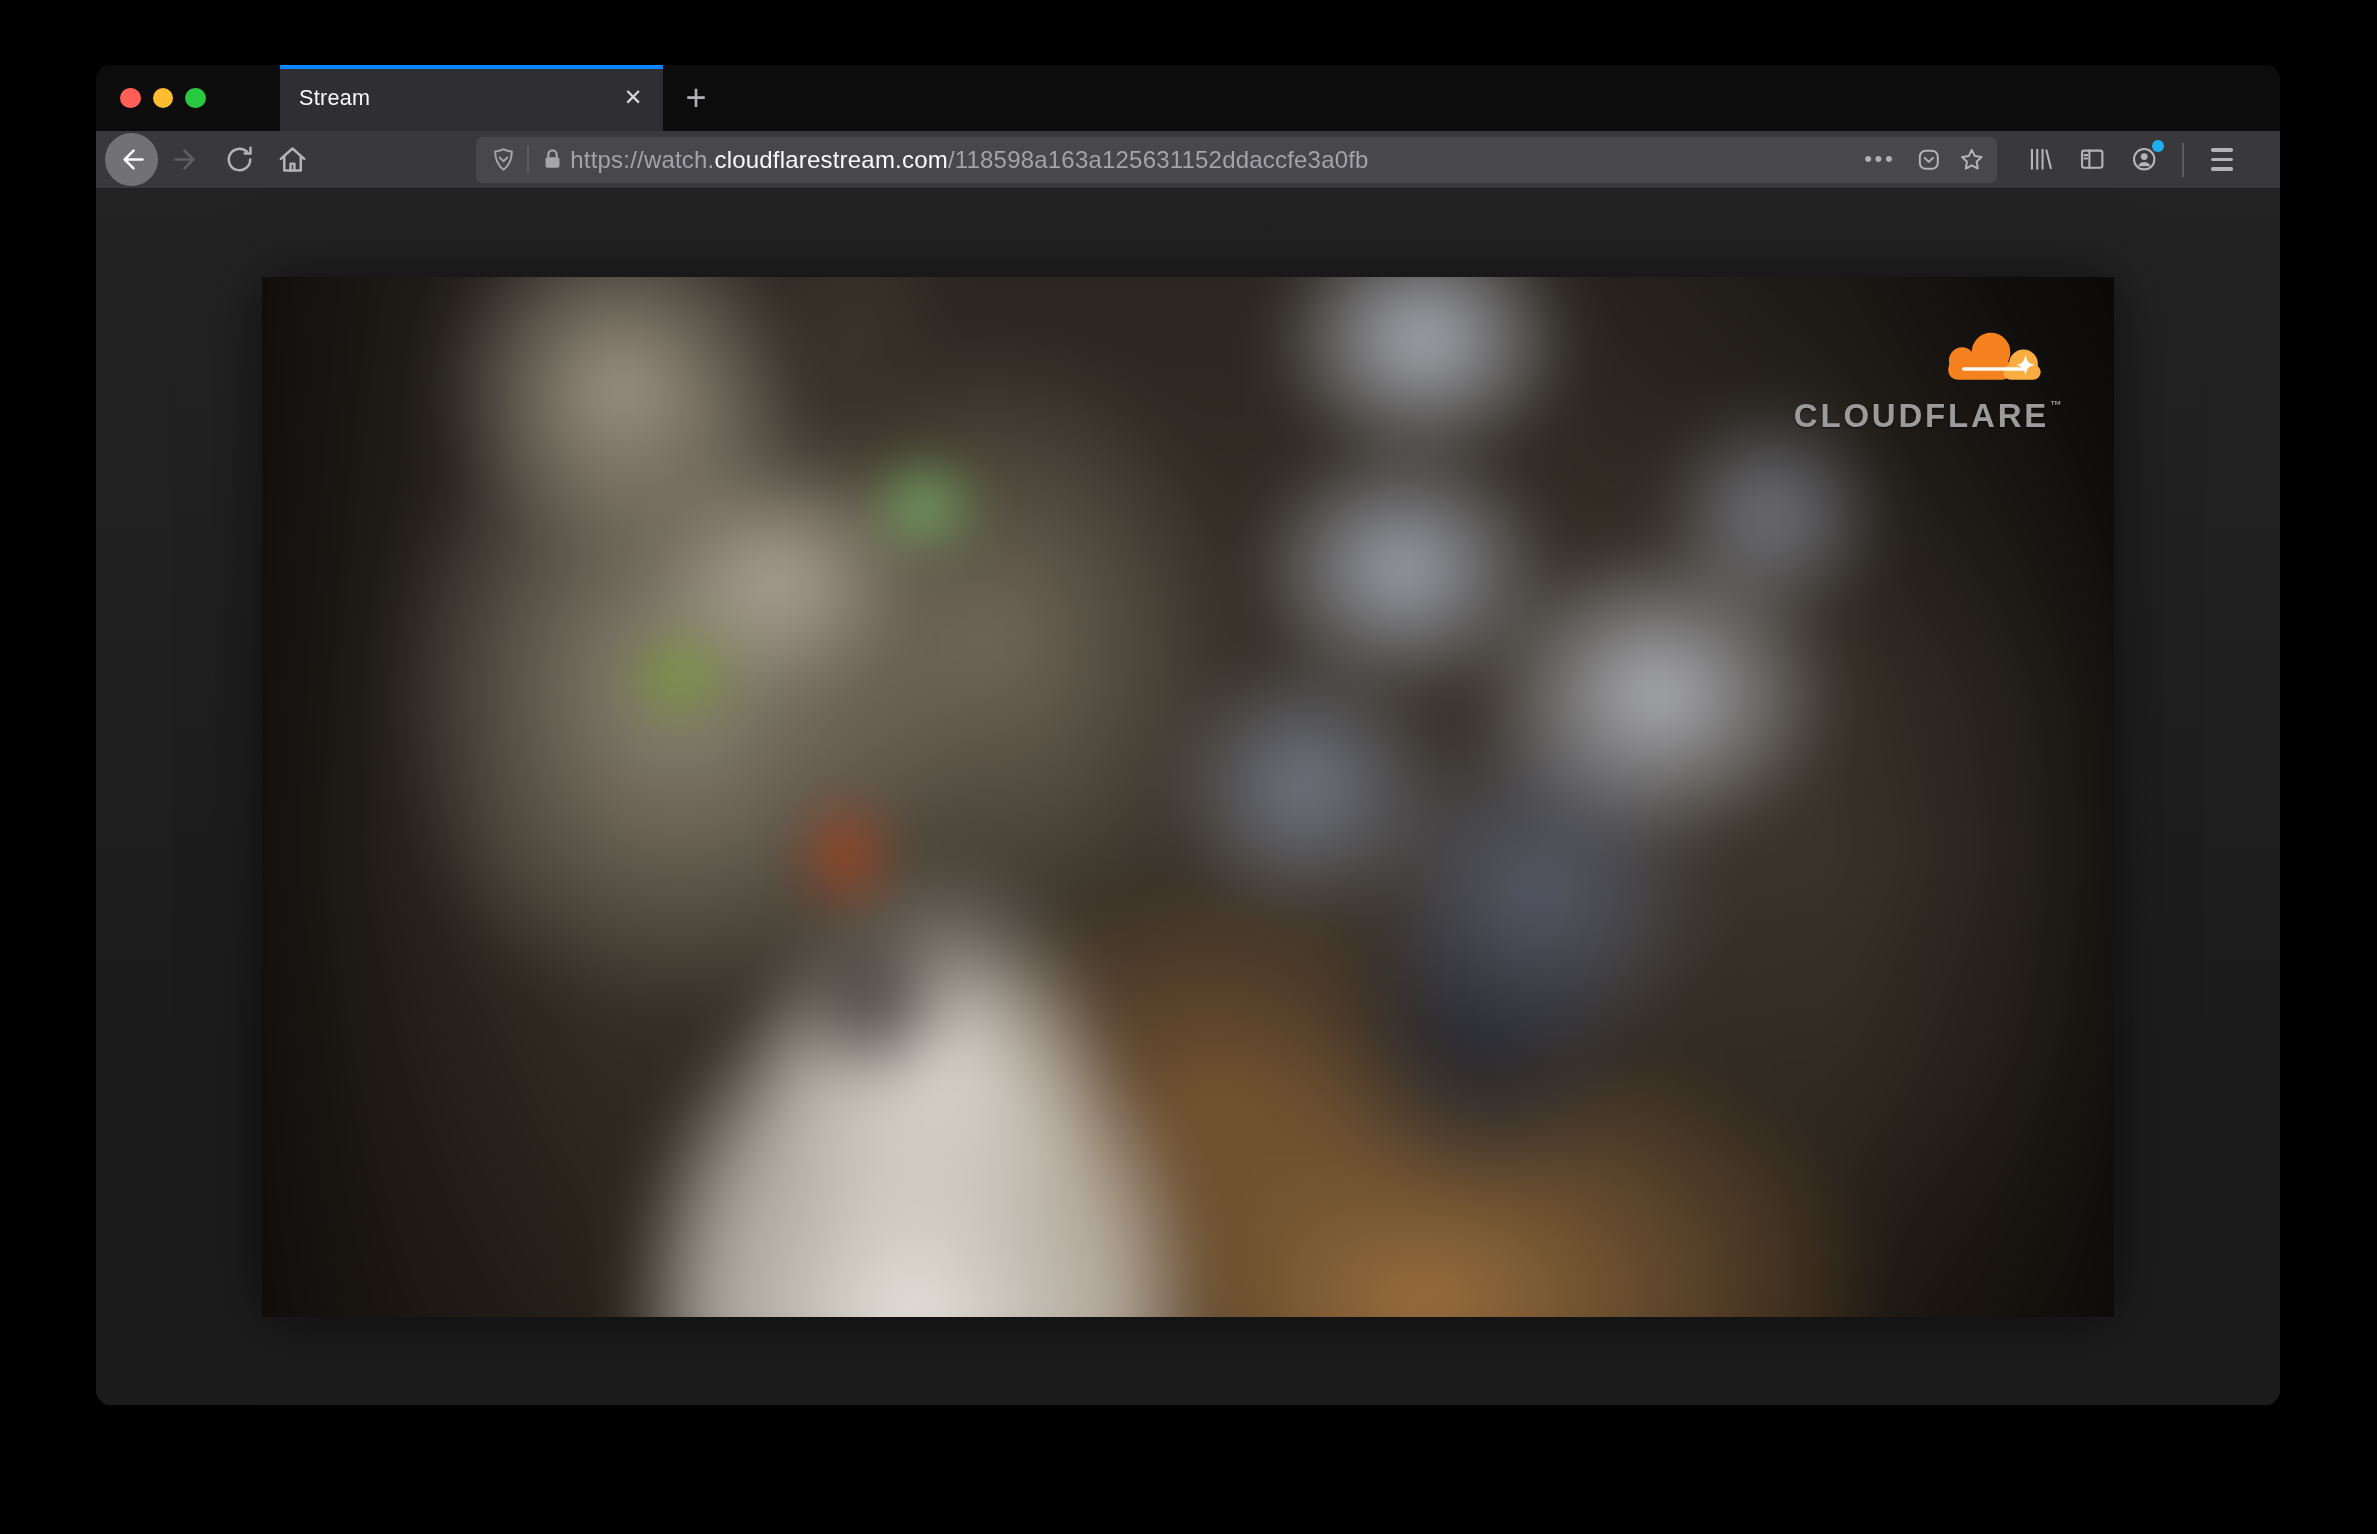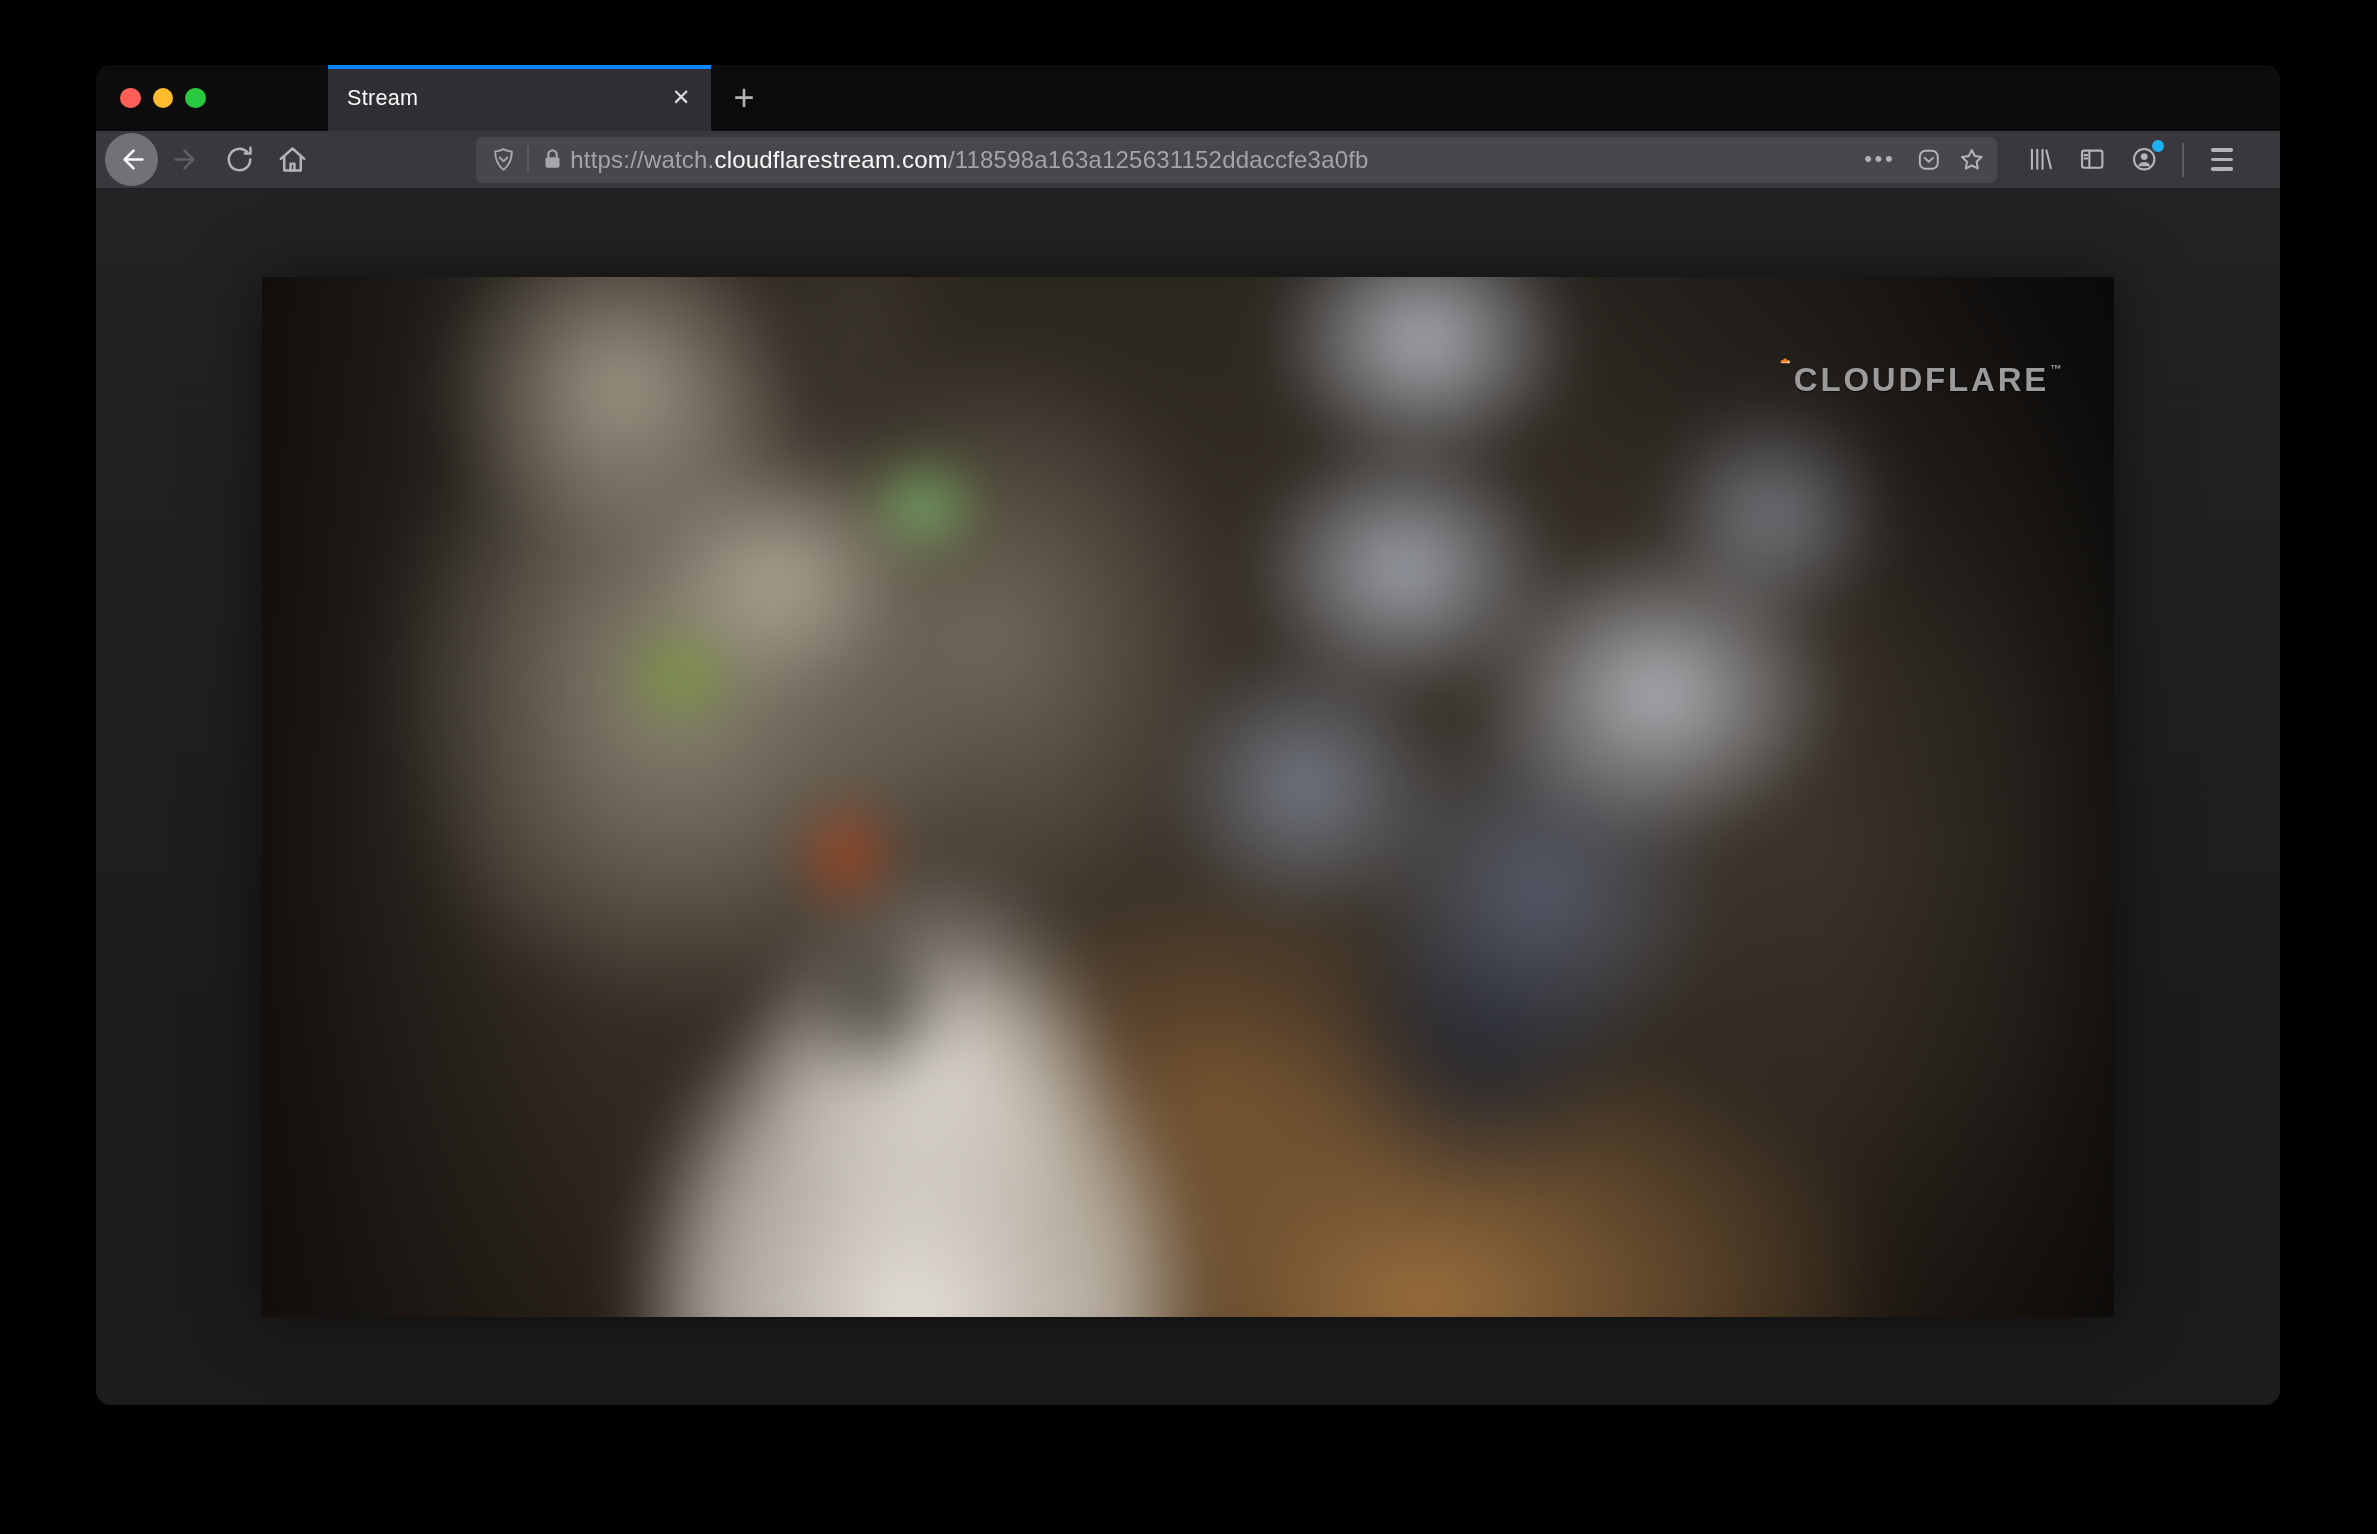--- a/index.html
+++ b/index.html
@@ -12,21 +12,21 @@
           box-shadow:0 34px 103px rgba(0,0,0,.6);}
 
   
   .tabbar{position:relative;height:66px;background:#0c0c0d;display:flex;align-items:stretch;}
   .traffic{width:184px;display:flex;align-items:center;padding-left:24px;gap:12px;flex:none;}
   .tl{width:20.7px;height:20.7px;border-radius:50%;display:block;}
   .tl.red{background:var(--traffic_red);}
   .tl.yellow{background:var(--traffic_yellow);}
   .tl.green{background:var(--traffic_green);}
   .tab{position:relative;width:383px;flex:none;background:#2f2f33;display:flex;align-items:center;
-       padding:0 17px 0 19px;margin-left:48px;}
+       padding:0 17px 0 19px;}
   .tab-stripe{position:absolute;left:0;top:0;right:0;height:4.3px;background:var(--accent_blue);}
   .tab-title{color:#f9f9fa;font-size:21.6px;flex:1;text-align:left;letter-spacing:0.3px;}
   .tab-close{color:#d7d7db;font-size:22.4px;line-height:1;padding:3.4px;cursor:default;}
   .newtab{width:66px;display:flex;align-items:center;justify-content:center;
           color:#b1b1b3;font-size:36px;font-weight:300;line-height:1;}
 
   
   .toolbar{height:58px;background:#38383d;display:flex;align-items:center;padding:0 15.5px 0 8.6px;
            border-bottom:0.9px solid rgba(0,0,0,.45);}
   .navbtn{width:53px;height:53px;flex:none;display:flex;align-items:center;justify-content:center;}
@@ -97,21 +97,21 @@
       radial-gradient(621px 379px at 62% 94%, rgba(158,115,66,.95), rgba(0,0,0,0) 76%),
       radial-gradient(371px 284px at 51% 75%, rgba(118,84,50,.9), rgba(0,0,0,0) 74%),
       
       radial-gradient(776px 621px at 103% 110%, rgba(16,12,8,.92), rgba(0,0,0,0) 75%),
       linear-gradient(90deg, rgba(12,10,9,.98) 0%, rgba(12,10,9,.4) 11%, rgba(0,0,0,0) 20%),
       linear-gradient(180deg,#2a251f,#3a332a 55%,#251e17);}
   .vignette{position:absolute;inset:0;
       background:radial-gradient(130% 125% at 48% 45%, rgba(0,0,0,0) 55%, rgba(0,0,0,.4) 100%);}
 
   
-  .cf-logo{position:absolute;top:50px;right:52px;width:284px;display:flex;flex-direction:row;
+  .cf-logo{position:absolute;top:50px;right:52px;width:284px;display:flex;flex-direction:column;
            align-items:flex-end;justify-content:center;}
   .cf-cloud{width:138px;height:69px;display:block;margin-right:1.7px;}
   .cf-word{margin-top:3.4px;color:var(--wordmark_gray);font-size:33px;font-weight:bold;
            letter-spacing:2.8px;line-height:1;white-space:nowrap;
            text-shadow:0 0.9px 1.7px rgba(0,0,0,.6);}
   .cf-tm{font-size:12px;vertical-align:top;letter-spacing:0;margin-left:0.9px;}
 </style>
 </head>
 <body>
 

